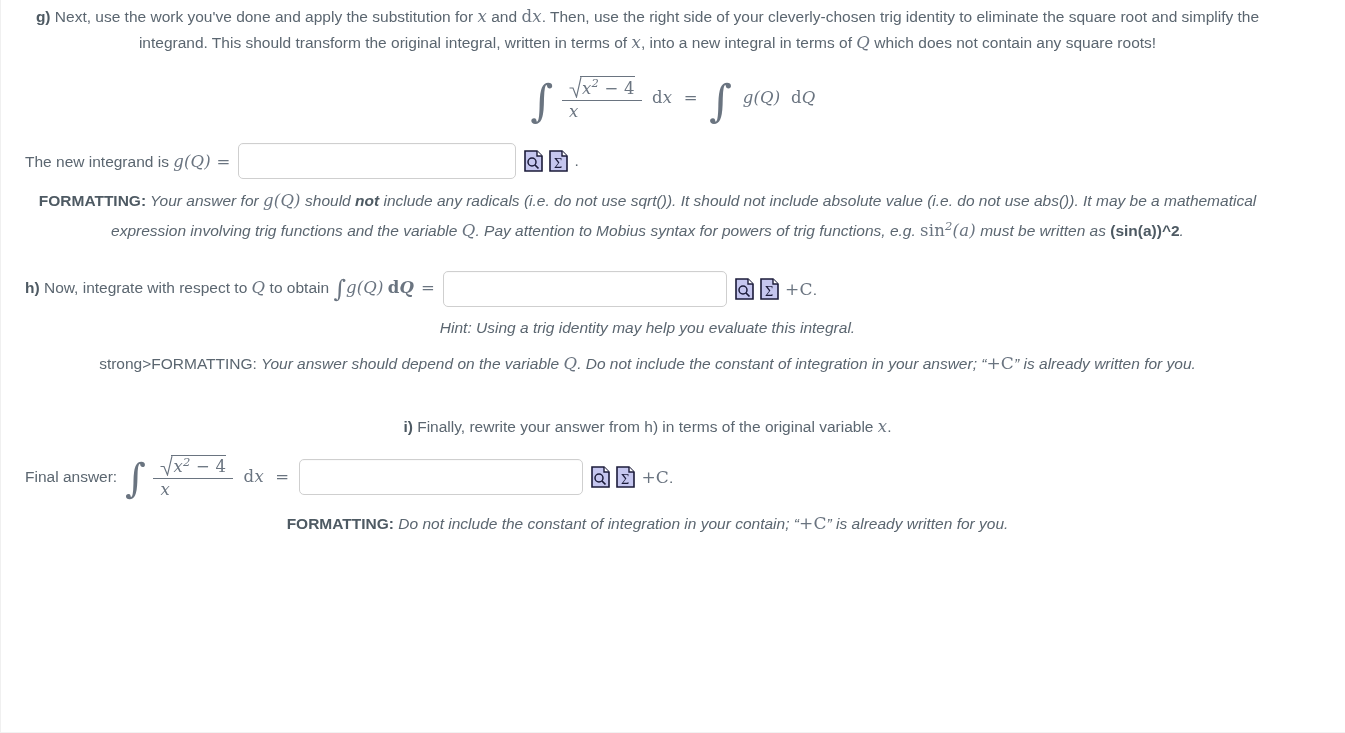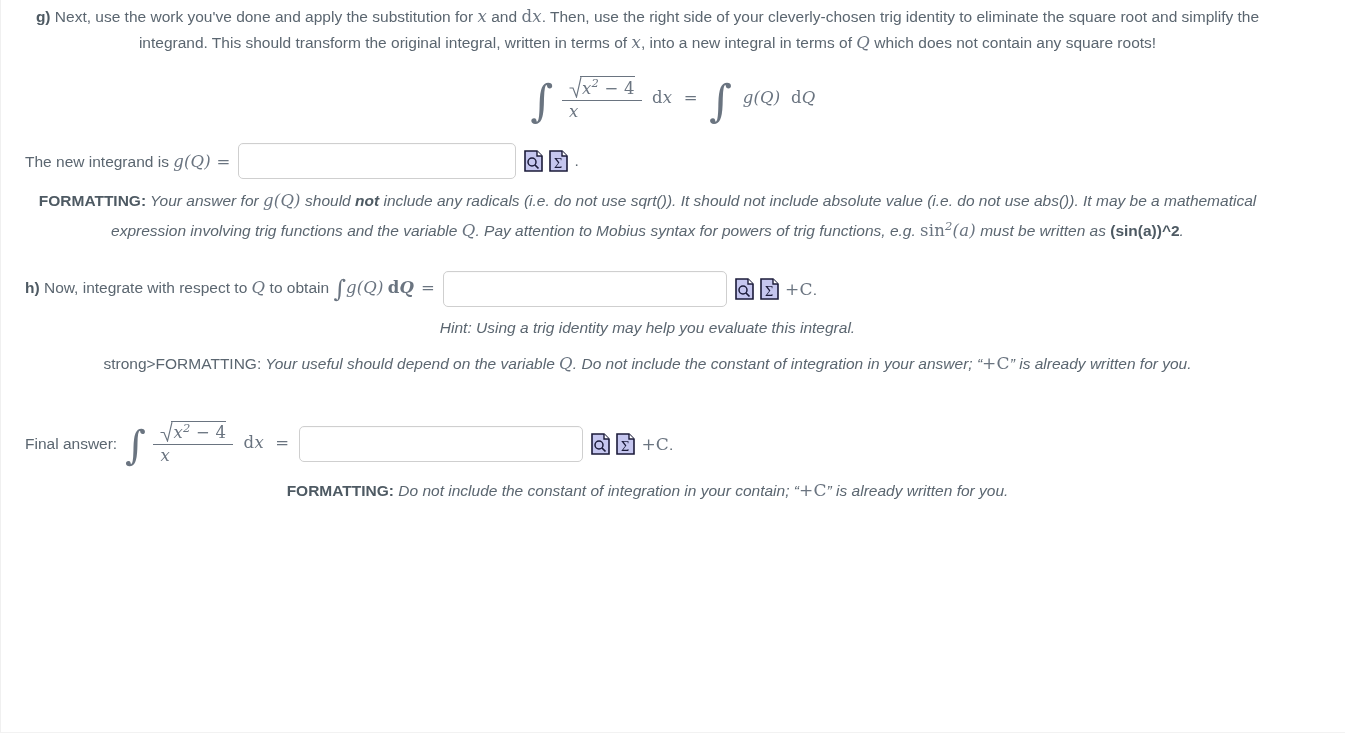--- a/index.html
+++ b/index.html
@@ -234,24 +234,25 @@
           <path d="M14 2 V7 H19" fill="#ffffff" stroke="#1b1b3a" stroke-width="1.4"></path>
           <text x="10" y="18.5" font-family="'DejaVu Serif',serif" font-size="12" text-anchor="middle" fill="#1b1b3a">Σ</text>
         </svg>
       </span>
     </span>
     <span class="trail"><span class="m up" style="font-size:17px;">+C</span><span style="font-size:15.5px;">.</span></span>
   </div>
 
   <p class="prose" style="margin-top:8px;"><i><span>Hint:</span><span> Using a trig identity may help you evaluate this integral.</span></i></p>
 
-  <p class="prose" style="margin-top:10px;"><span>strong&gt;FORMATTING:</span><i> Your useful should depend on the variable </i><span class="m">Q</span><i>.  Do not include the constant of integration in your answer; “</i><span class="m up" style="font-size:17px;">+C</span><i>” is already written for you.</i></p>
+  <p class="prose" style="margin-top:10px;"><span>strong&gt;FORMATTING:</span><i> Your answer should depend on the variable </i><span class="m">Q</span><i>.  Do not include the constant of integration in your answer; “</i><span class="m up" style="font-size:17px;">+C</span><i>” is already written for you.</i></p>
 
   <div class="spacer-lg"></div>
 
+  <p class="prose" style="margin-top:8px;"><b>i)</b><span> Finally, rewrite your answer from h) in terms of the original variable </span><span class="m">x</span><span>.</span></p>
 
 
   <div class="ansrow" style="margin-top:16px;">
     <span class="label">Final answer:</span>
     <span style="margin-right:10px;">
       <span class="intg" style="font-size:40px; line-height:0.6; vertical-align:middle; position:relative; top:1px;">∫</span>
       <span class="frac m" style="font-size:16px; margin-left:3px;">
         <span class="num">
           <span class="radical">
             <span class="tick">

